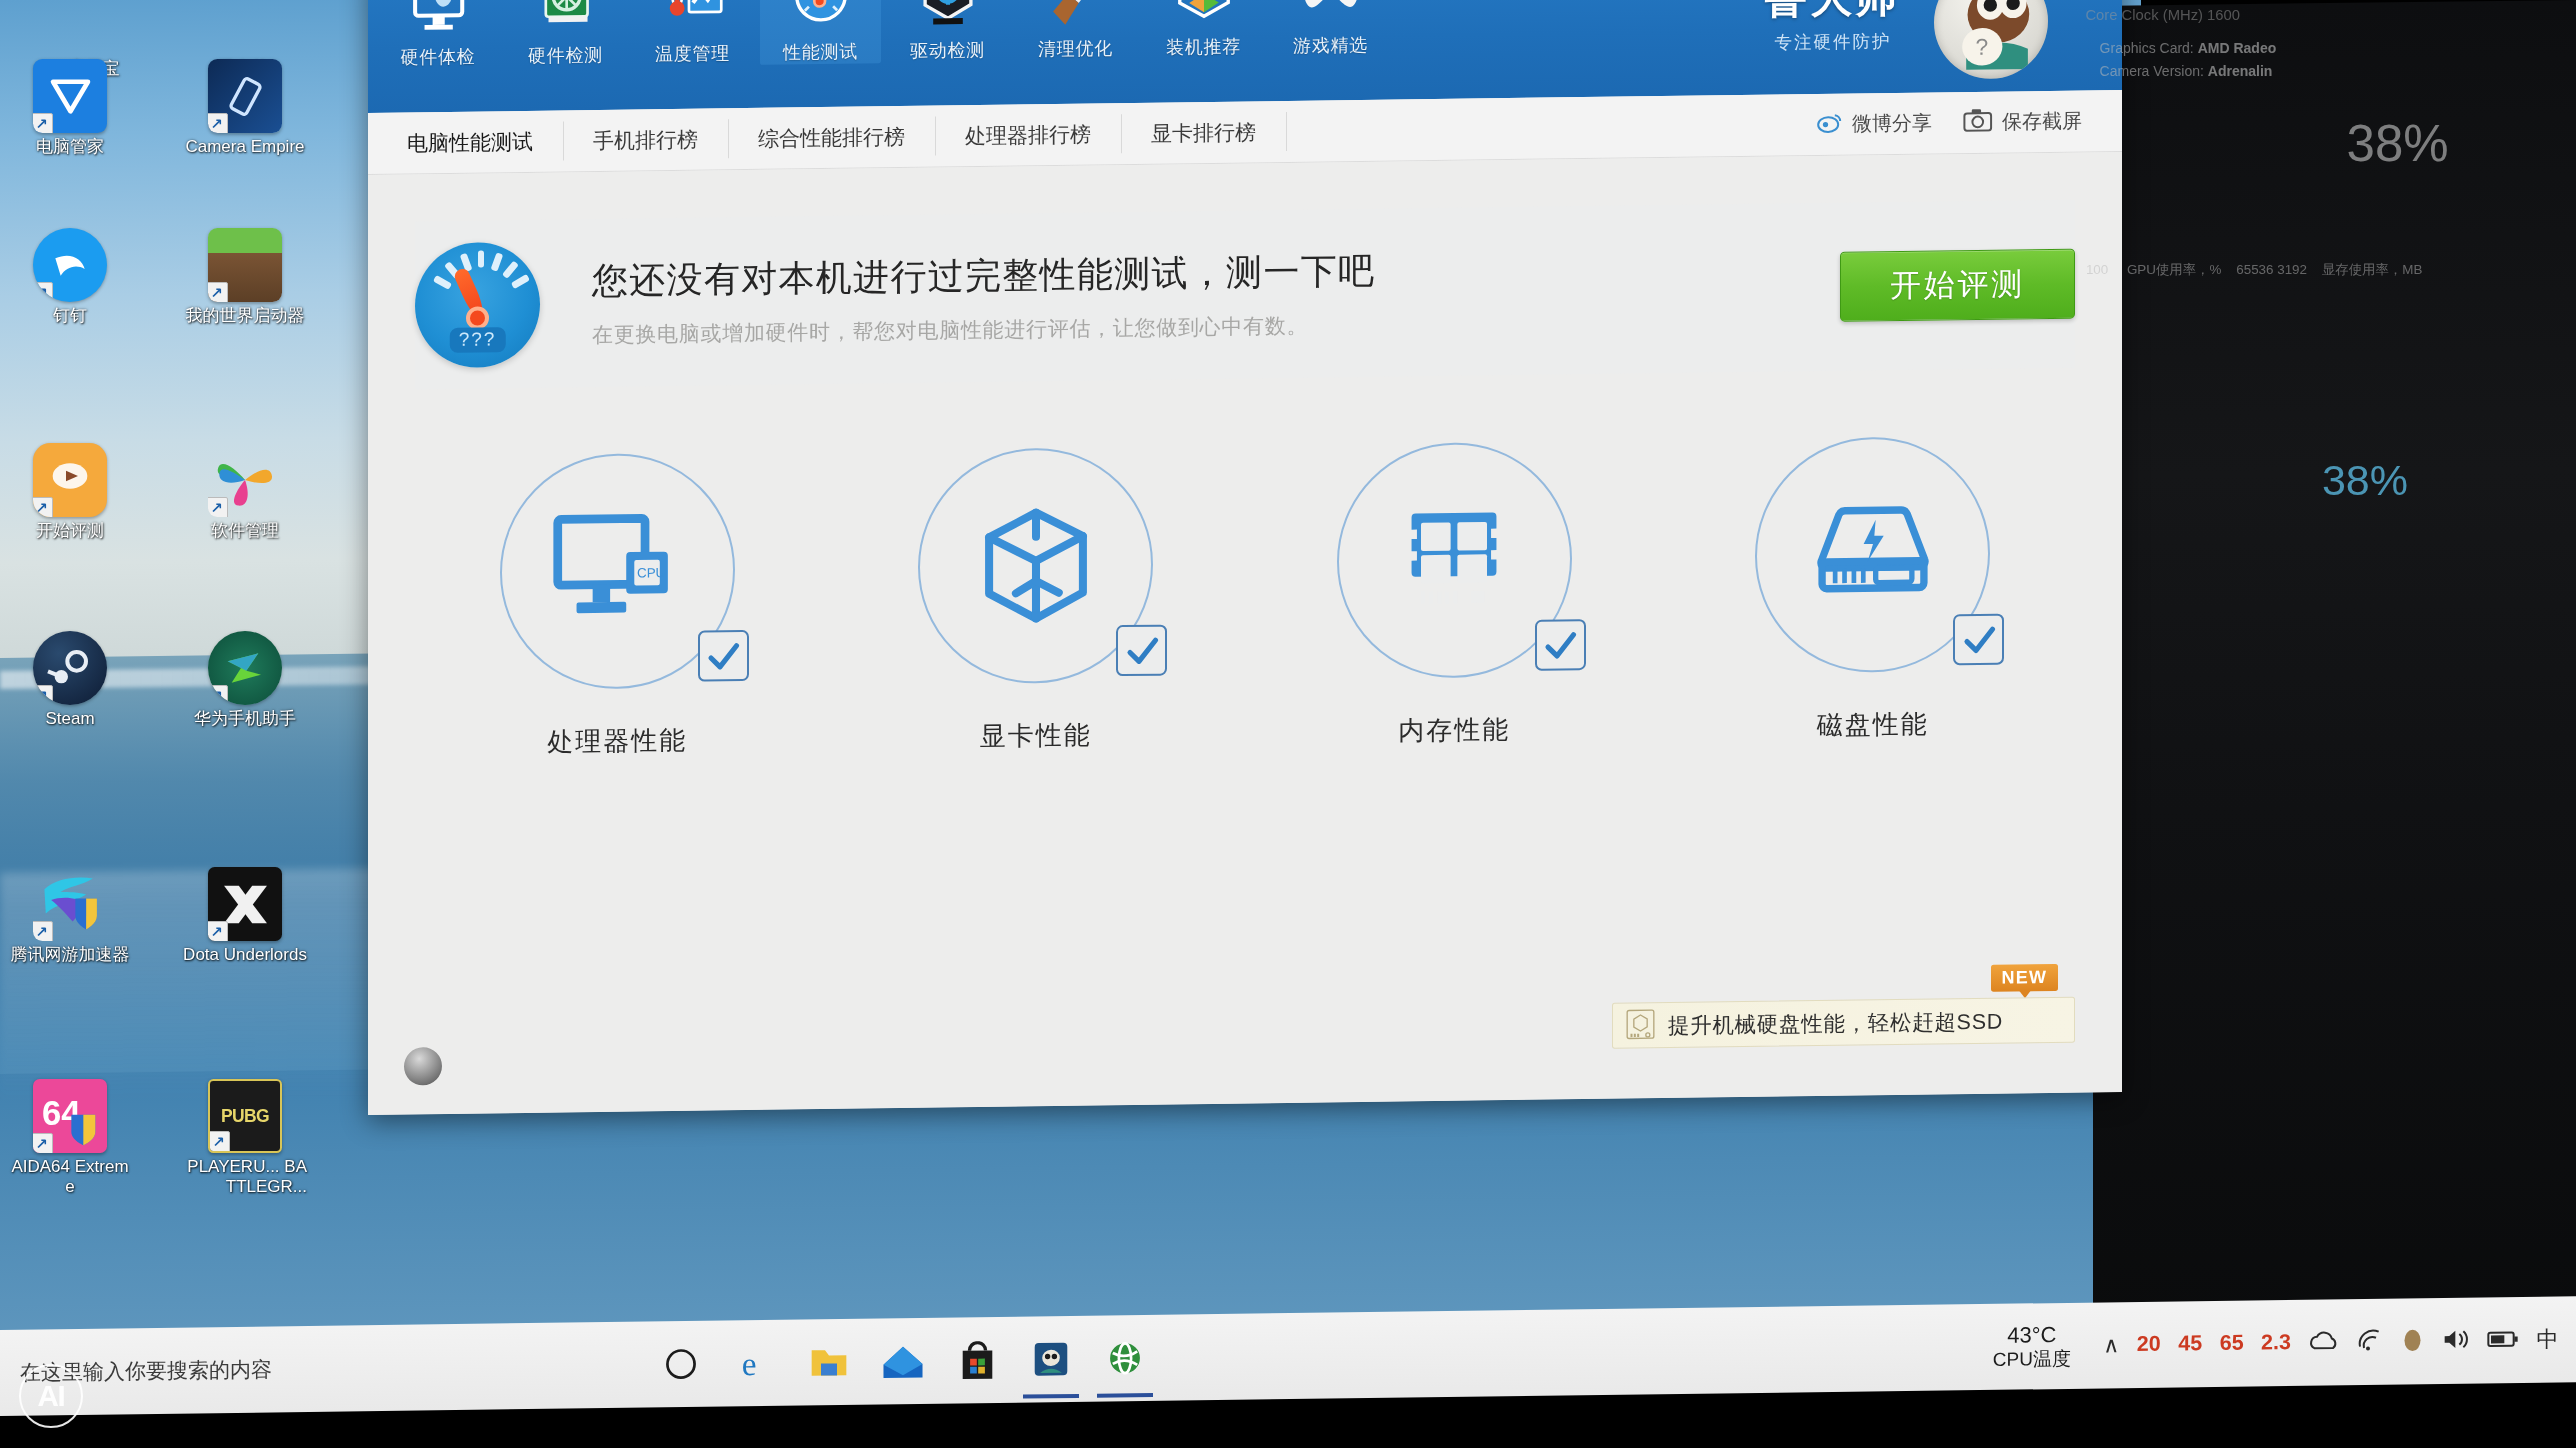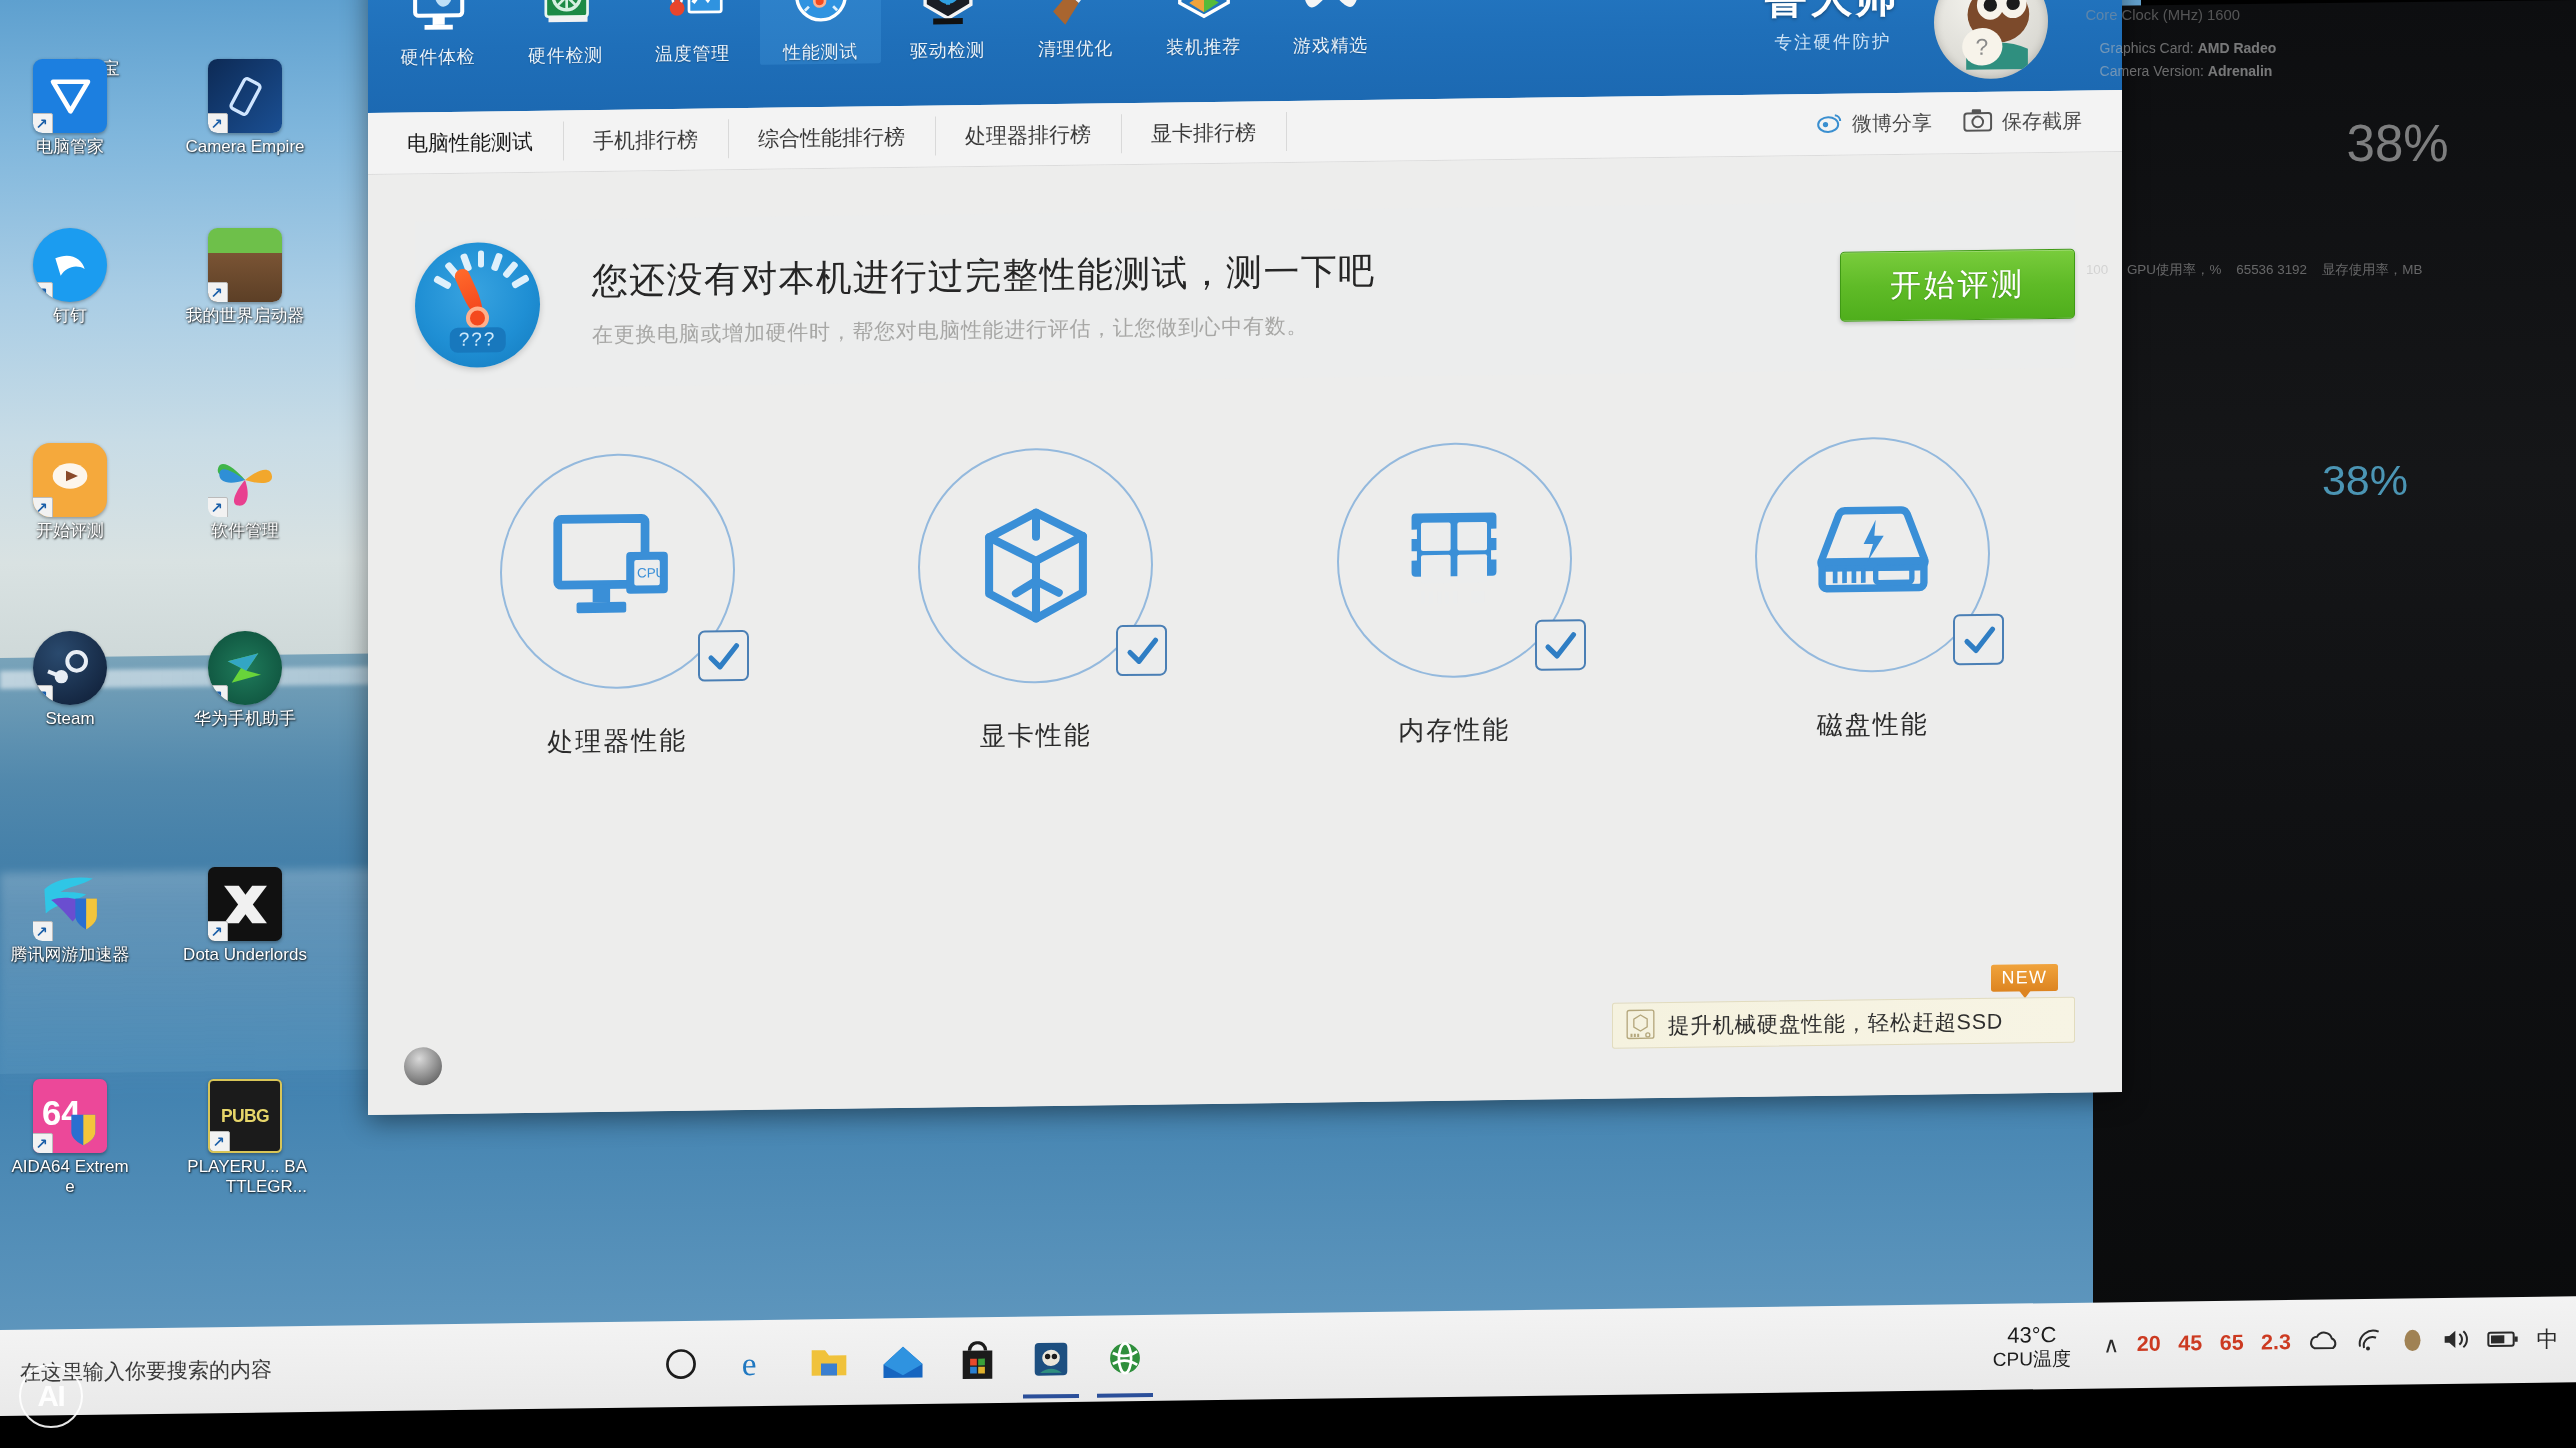--- a/index.html
+++ b/index.html
@@ -174,21 +174,21 @@
   #ssdbanner {
     position:absolute; right:47px; bottom:50px; width:463px; height:46px;
     background:linear-gradient(to right,#f5f2df,#f7f4e4);
     border:0.7px solid #e2dcbe; border-radius:2.7px;
     display:flex; align-items:center; padding:0 12px; gap:12px; cursor:pointer;
   }
   #ssdbanner .btxt { font-size:21.5px; color:#2f2f2f; letter-spacing:0.7px; white-space:nowrap; }
   #newbadge {
     position:absolute; right:64px; bottom:102px;
     background:linear-gradient(to bottom,#f0a33c,#dd8420); color:#fff;
-    font-size:18px; font-weight:normal; letter-spacing:1.3px;
+    font-size:18px; font-weight:bold; letter-spacing:1.3px;
     padding:2.7px 10.7px 3.4px; border-radius:2.7px;
   }
   #newbadge:after {
     content:""; position:absolute; left:50%; bottom:-7.4px; margin-left:-5.4px;
     border-left:6px solid transparent; border-right:6px solid transparent;
     border-top:8px solid #dd8420;
   }
   #corner-logo {
     position:absolute; left:36px; bottom:29.5px; width:38px; height:38px; border-radius:50%;
     background:radial-gradient(circle at 40% 30%,#d9d9d9,#4b4b4b);

